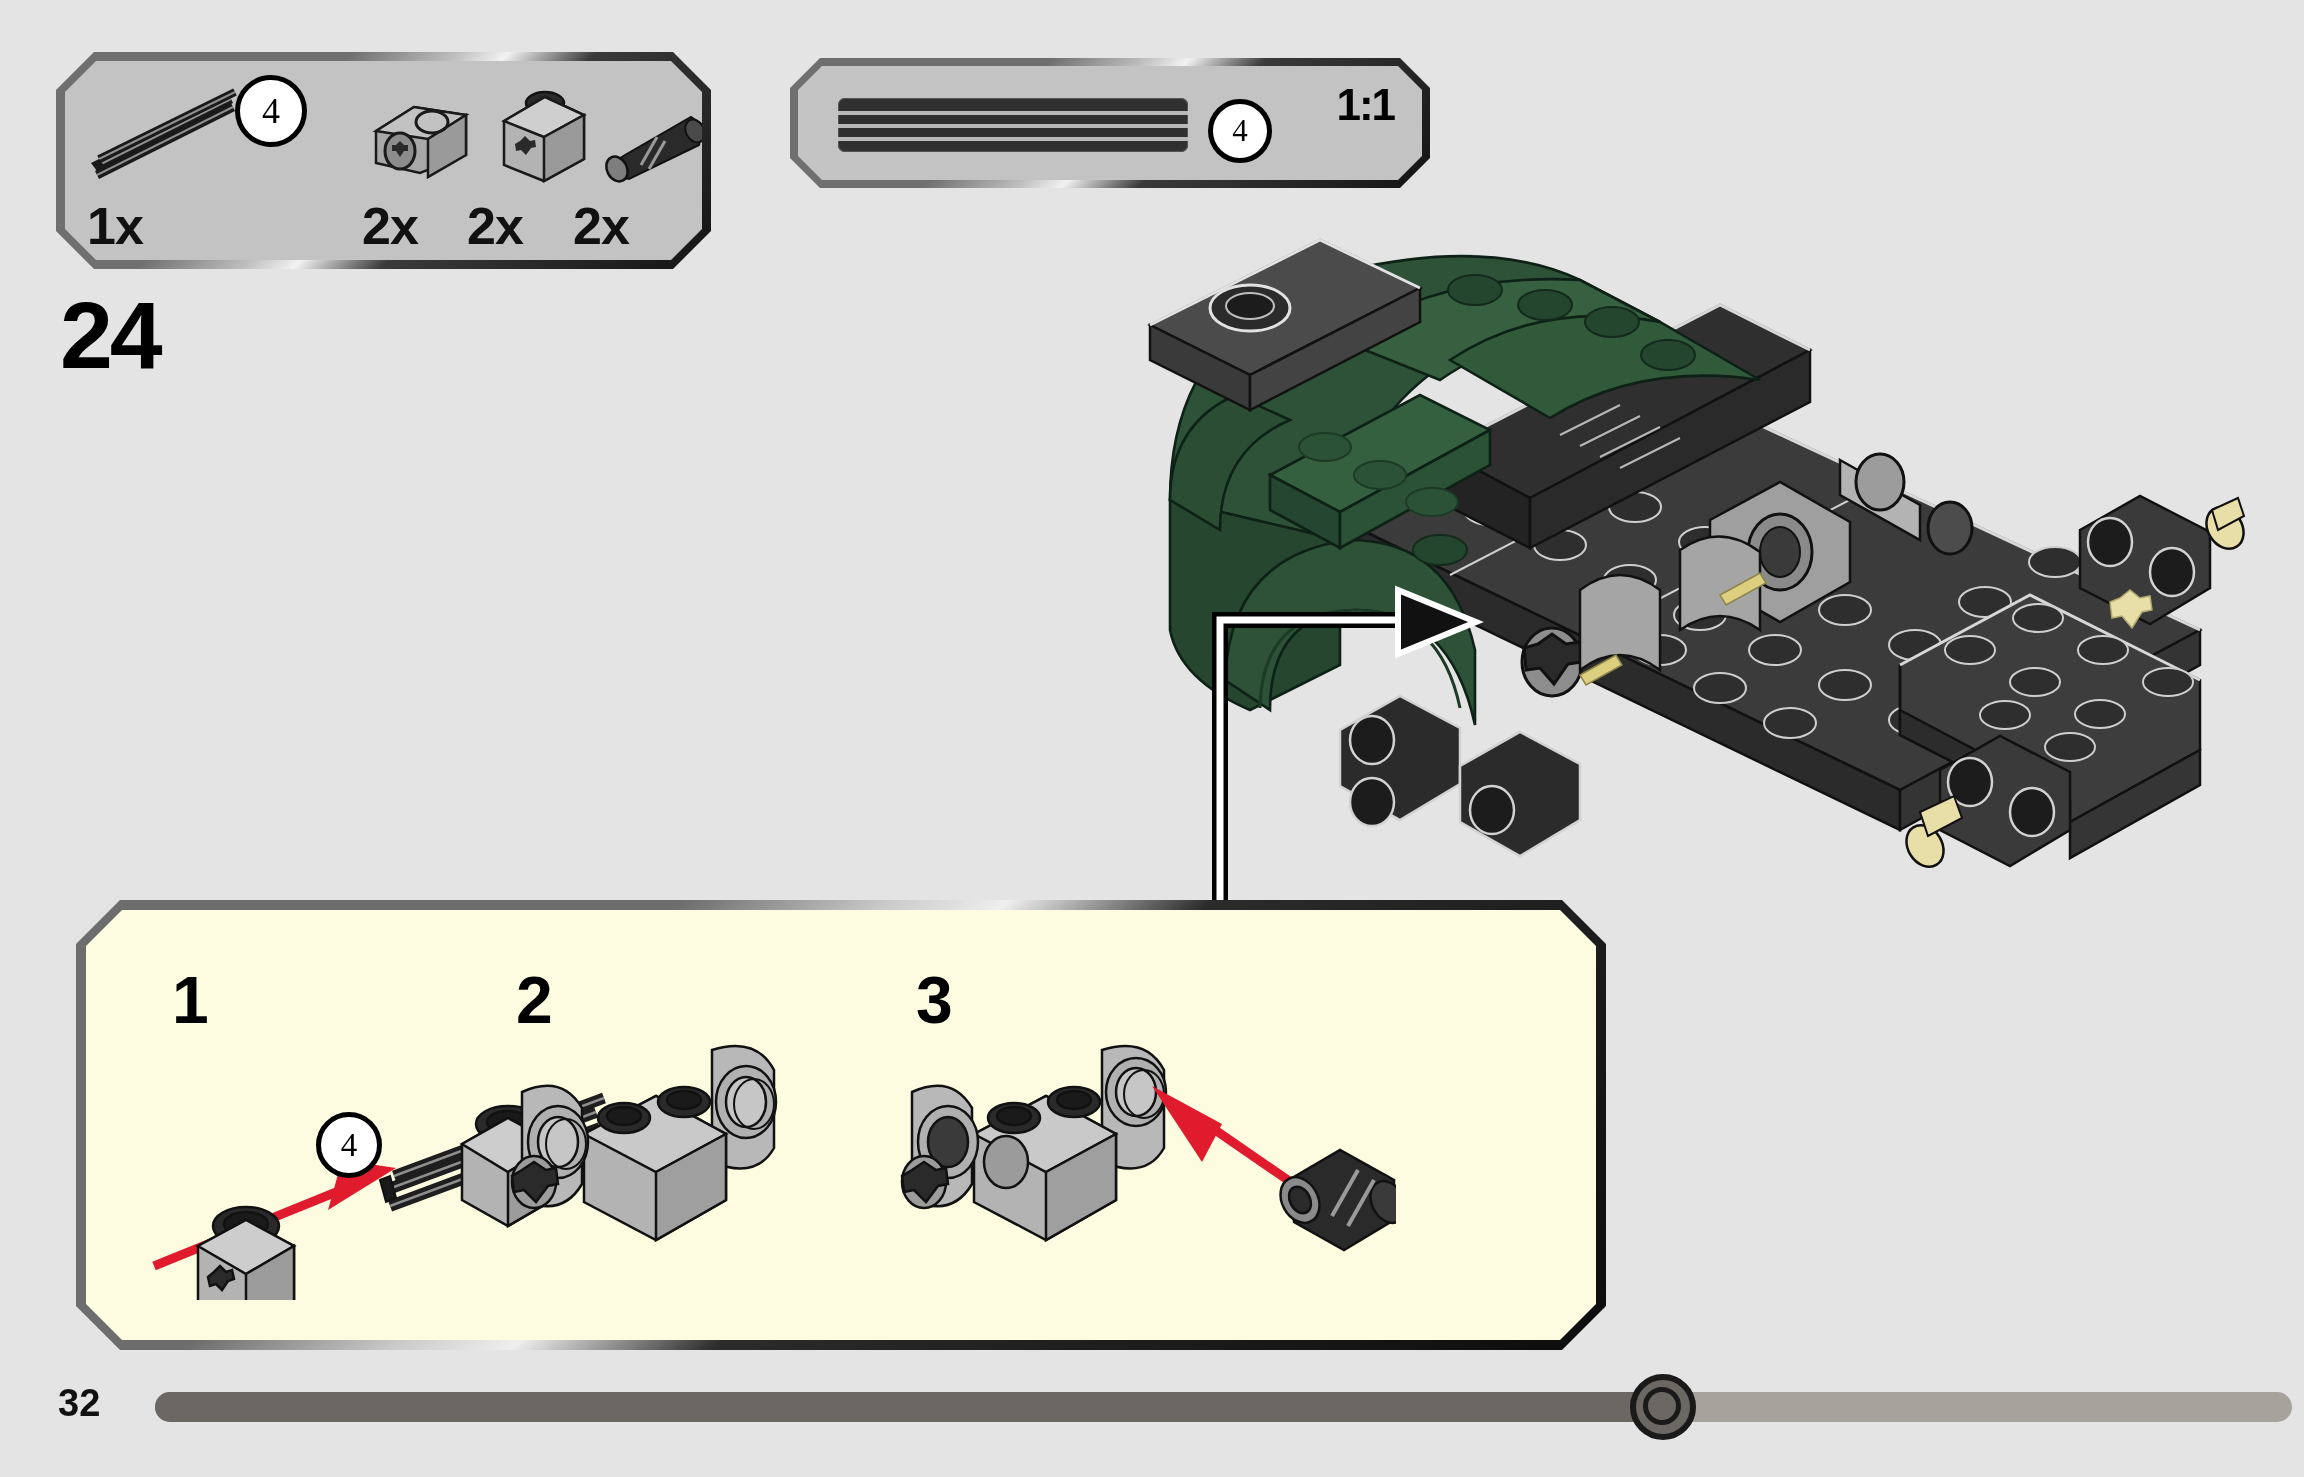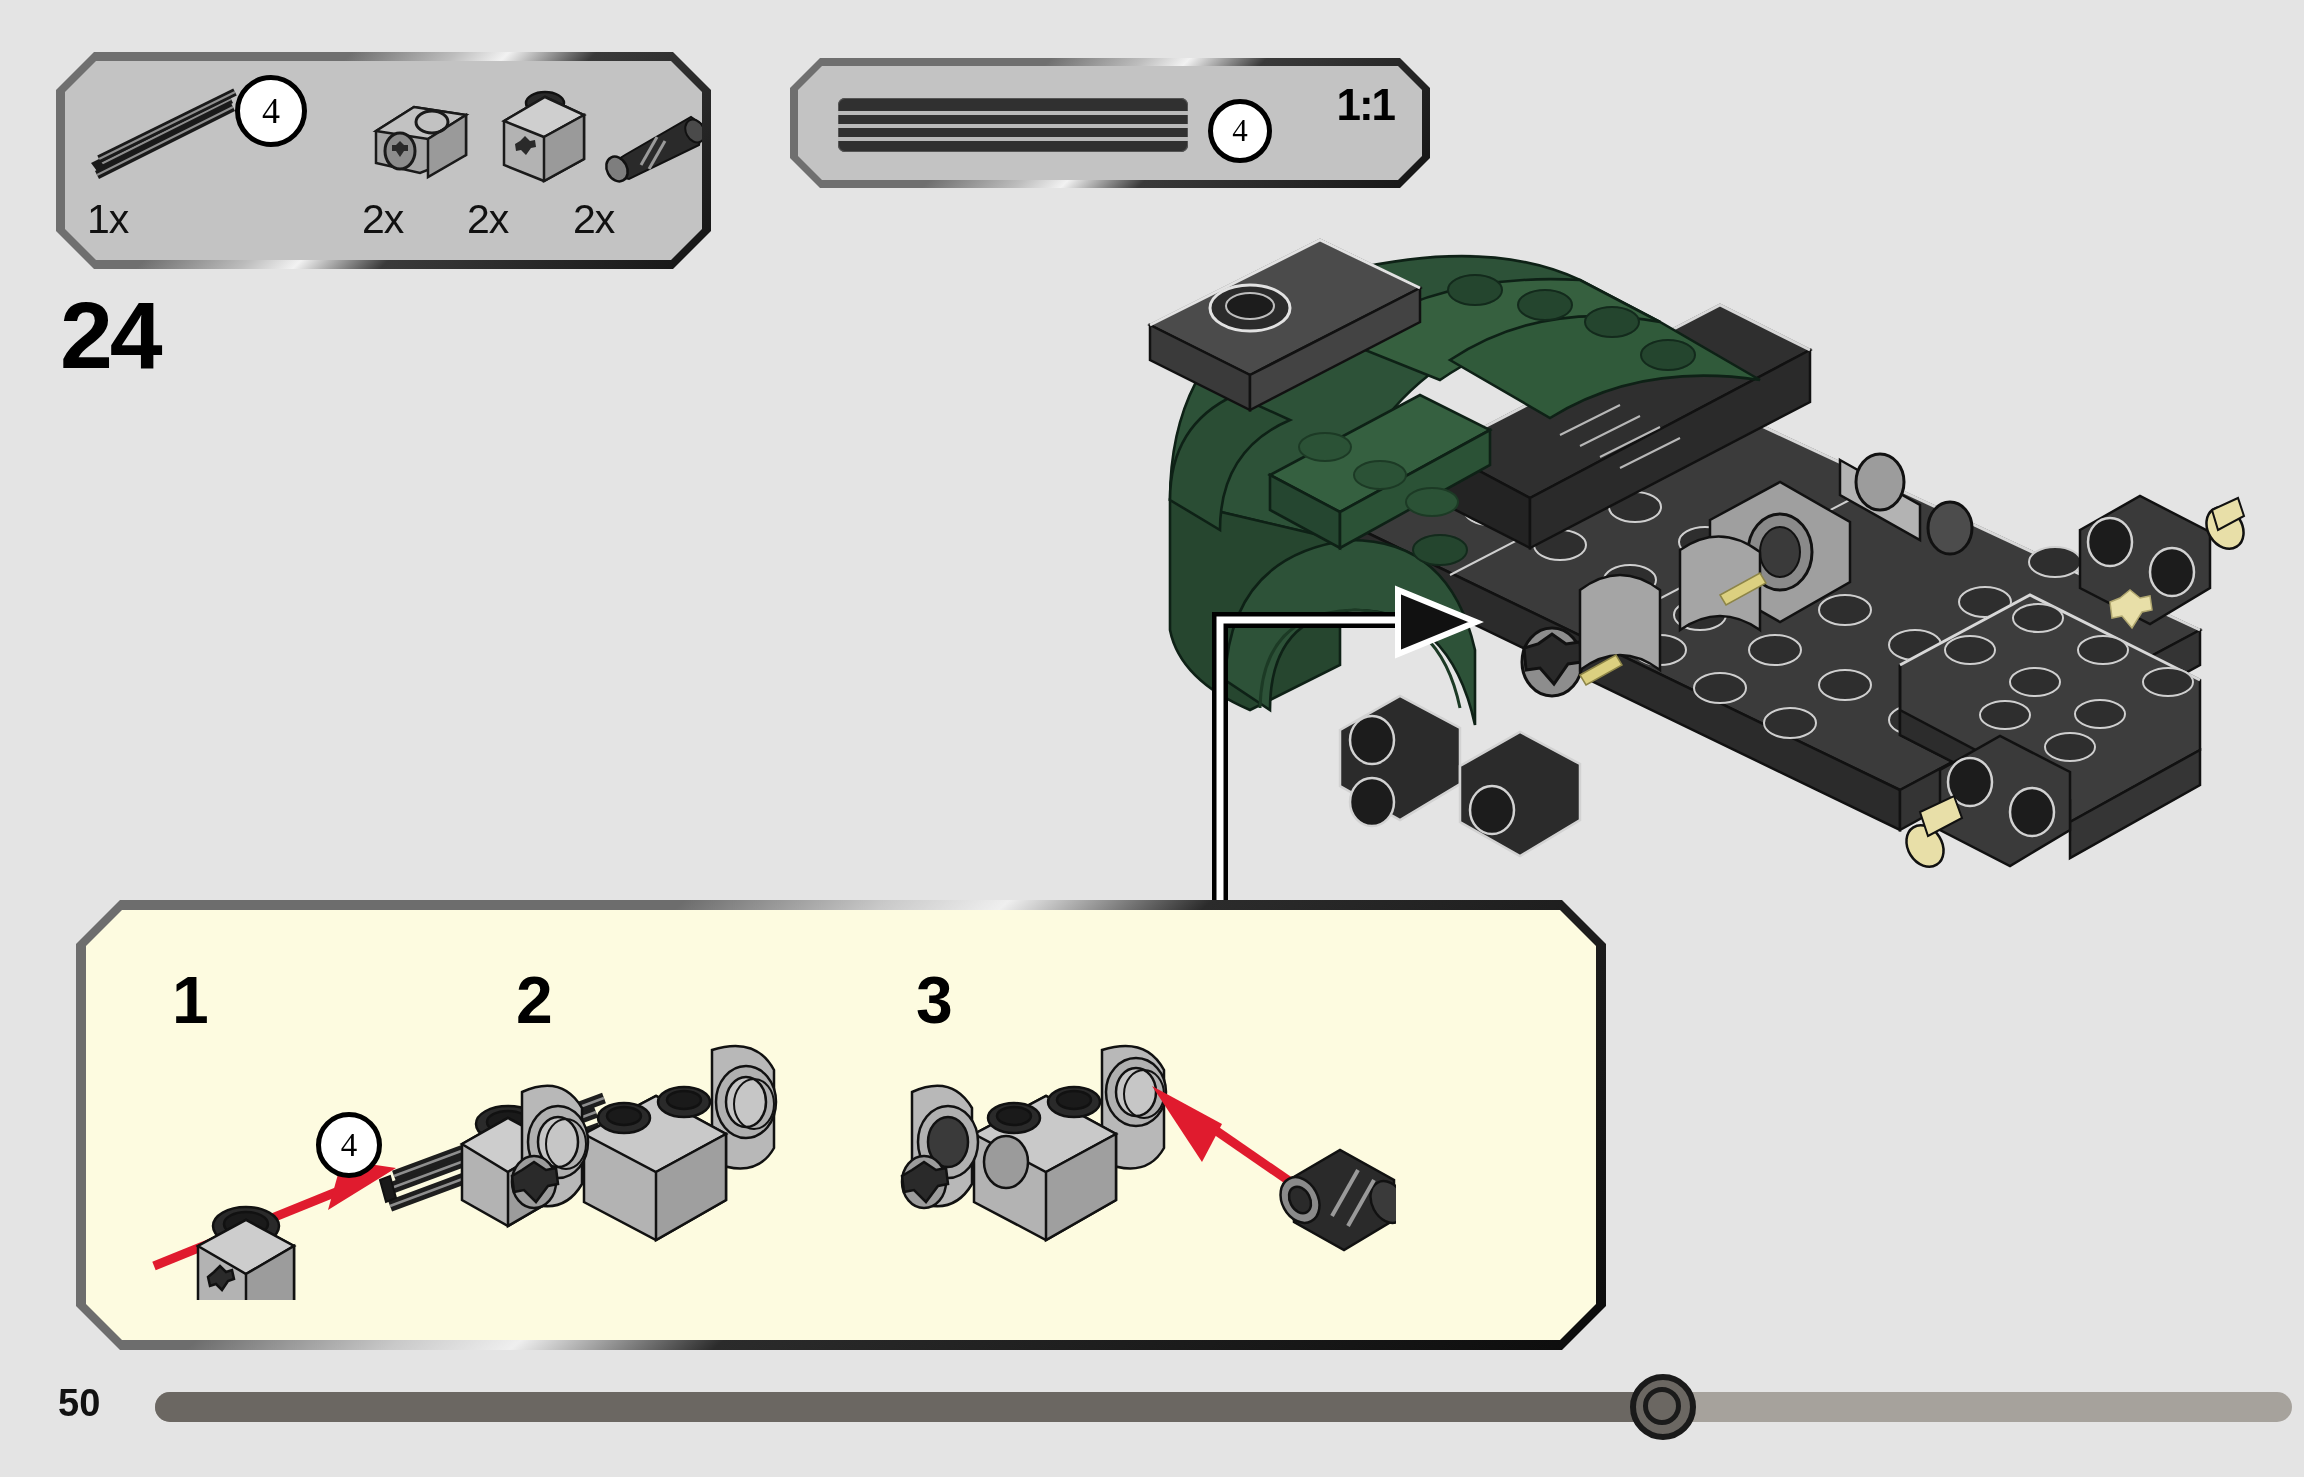--- a/index.html
+++ b/index.html
@@ -28,21 +28,21 @@
                       calc(100% - 31px) 100%,31px 100%,0 calc(100% - 31px),0 31px);
   }
 
   
   #parts-bin{left:56px;top:52px;width:655px;height:217px;}
   #parts-bin .inner{background:#c3c3c3;}
   .bin-items{position:absolute;inset:0;}
   .part-cell{position:absolute;}
   .part-qty{
     position:absolute;
-    font-size:41px;font-weight:normal;color:#111;
+    font-size:52px;font-weight:bold;color:#111;
     letter-spacing:-1px;
   }
 
   
   .len-badge{
     position:absolute;
     border-radius:50%;
     background:#fff;border:5px solid #000;
     display:flex;align-items:center;justify-content:center;
     font-size:36px;color:#000;font-family:"Liberation Serif",serif;
@@ -479,17 +479,17 @@
           <ellipse cx="404" cy="170" rx="10" ry="14" fill="#2a2a2a" transform="rotate(-28 404 170)"></ellipse>
           <ellipse cx="492" cy="172" rx="16" ry="22" fill="#3a3a3a" transform="rotate(-28 492 172)"></ellipse>
           <line x1="436" y1="186" x2="462" y2="140" stroke="#9a9a9a" stroke-width="4"></line>
           <line x1="452" y1="196" x2="478" y2="150" stroke="#9a9a9a" stroke-width="4"></line>
         </g>
       </svg>
     </div>
   </div>
 </div>
 
-<div id="page-number">50</div>
+<div id="page-number">32</div>
 <div id="progress-track">
   <div id="progress-fill"></div>
 </div>
 <div id="progress-knob"></div>
 
 </body></html>

